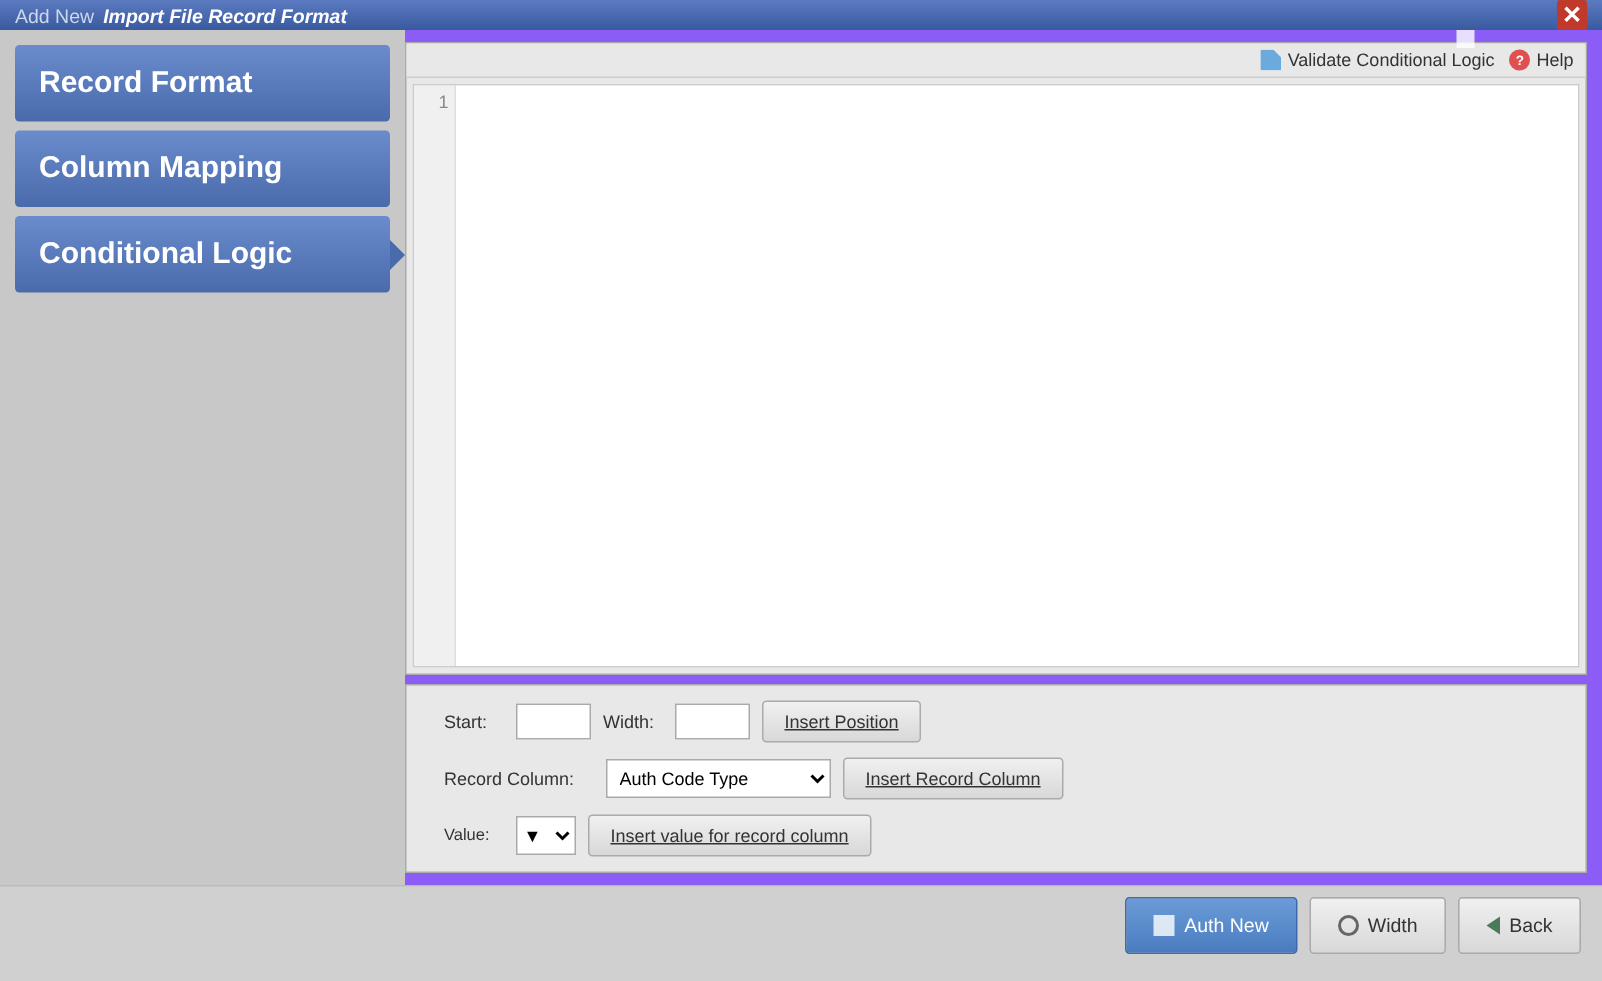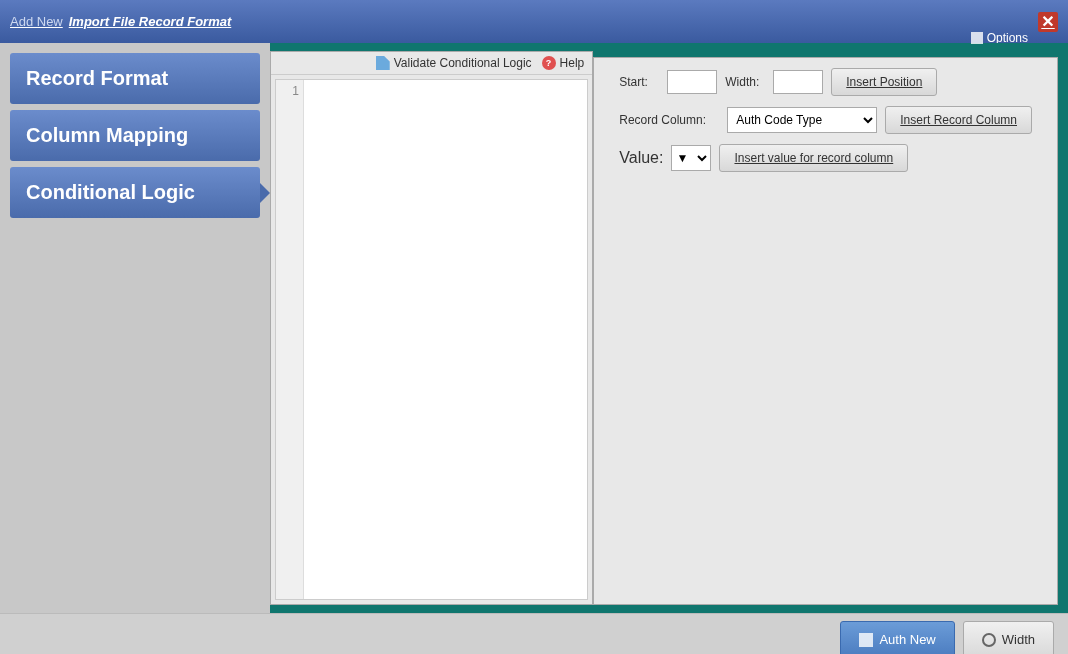--- a/index.html
+++ b/index.html
@@ -2,26 +2,25 @@
 <html><head>
   <meta charset="utf-8">
   <style>
     * { box-sizing: border-box; margin: 0; padding: 0; }
     body { font-family: Arial, sans-serif; font-size: 13px; background: #d0d0d0; width: 1068px; height: 654px; overflow: hidden; }
 
     
     .title-bar {
       background: linear-gradient(to bottom, #5b7abf, #3a5a9f);
       color: white;
-      height: 43px;
+      height: 20px;
       display: flex;
       align-items: center;
       justify-content: space-between;
       padding: 0 10px;
-      text-decoration: underline;
     }
     .title-bar-left { display: flex; align-items: center; gap: 6px; }
     .title-bar-title-normal { font-size: 13px; color: #cdd8f0; }
     .title-bar-title-bold { font-size: 13px; font-weight: bold; font-style: italic; color: white; }
     .title-bar-right { display: flex; align-items: center; gap: 10px; }
     .options-btn {
       display: flex; align-items: center; gap: 4px;
       color: white; font-size: 12px; cursor: pointer; margin-top: 32px;
     }
     .close-btn {
@@ -64,23 +63,24 @@
       top: 50%;
       transform: translateY(-50%);
       border-top: 10px solid transparent;
       border-bottom: 10px solid transparent;
       border-left: 10px solid #4a6bab;
     }
 
     
     .content-area {
       flex: 1;
-      background: #0f766e;
+      background: #8b5cf6;
       padding: 8px 10px 8px 0;
       display: flex;
+      flex-direction: column;
     }
 
     
     .editor-panel {
       background: #e8e8e8;
       border: 1px solid #aaa;
       display: flex;
       flex-direction: column;
       flex: 1;
     }
@@ -186,21 +186,21 @@
       padding: 0 4px;
       min-width: 150px;
     }
 
     .value-row {
       display: flex;
       align-items: center;
       gap: 8px;
     }
     .value-label {
-      font-size: 16px;
+      font-size: 11px;
       color: #333;
       min-width: 40px;
     }
     .value-select {
       height: 26px;
       width: 40px;
       border: 1px solid #aaa;
       background: white;
       font-size: 12px;
     }
@@ -332,13 +332,17 @@
 
 <div class="footer">
   <button class="footer-btn btn-save-new">
     <span style="display:inline-block;width:14px;height:14px;background:rgba(255,255,255,0.8);"></span>
     <span>Auth New</span>
   </button>
   <button class="footer-btn btn-clear">
     <span style="display:inline-block;width:14px;height:14px;border:2px solid #666;border-radius:50%;"></span>
     <span>Width</span>
   </button>
+  <button class="footer-btn btn-back">
+    <span style="display:inline-block;width:0;height:0;border-top:6px solid transparent;border-bottom:6px solid transparent;border-right:9px solid #4a7a5a;"></span>
+    <span>Back</span>
+  </button>
 </div>
 
 </body></html>

